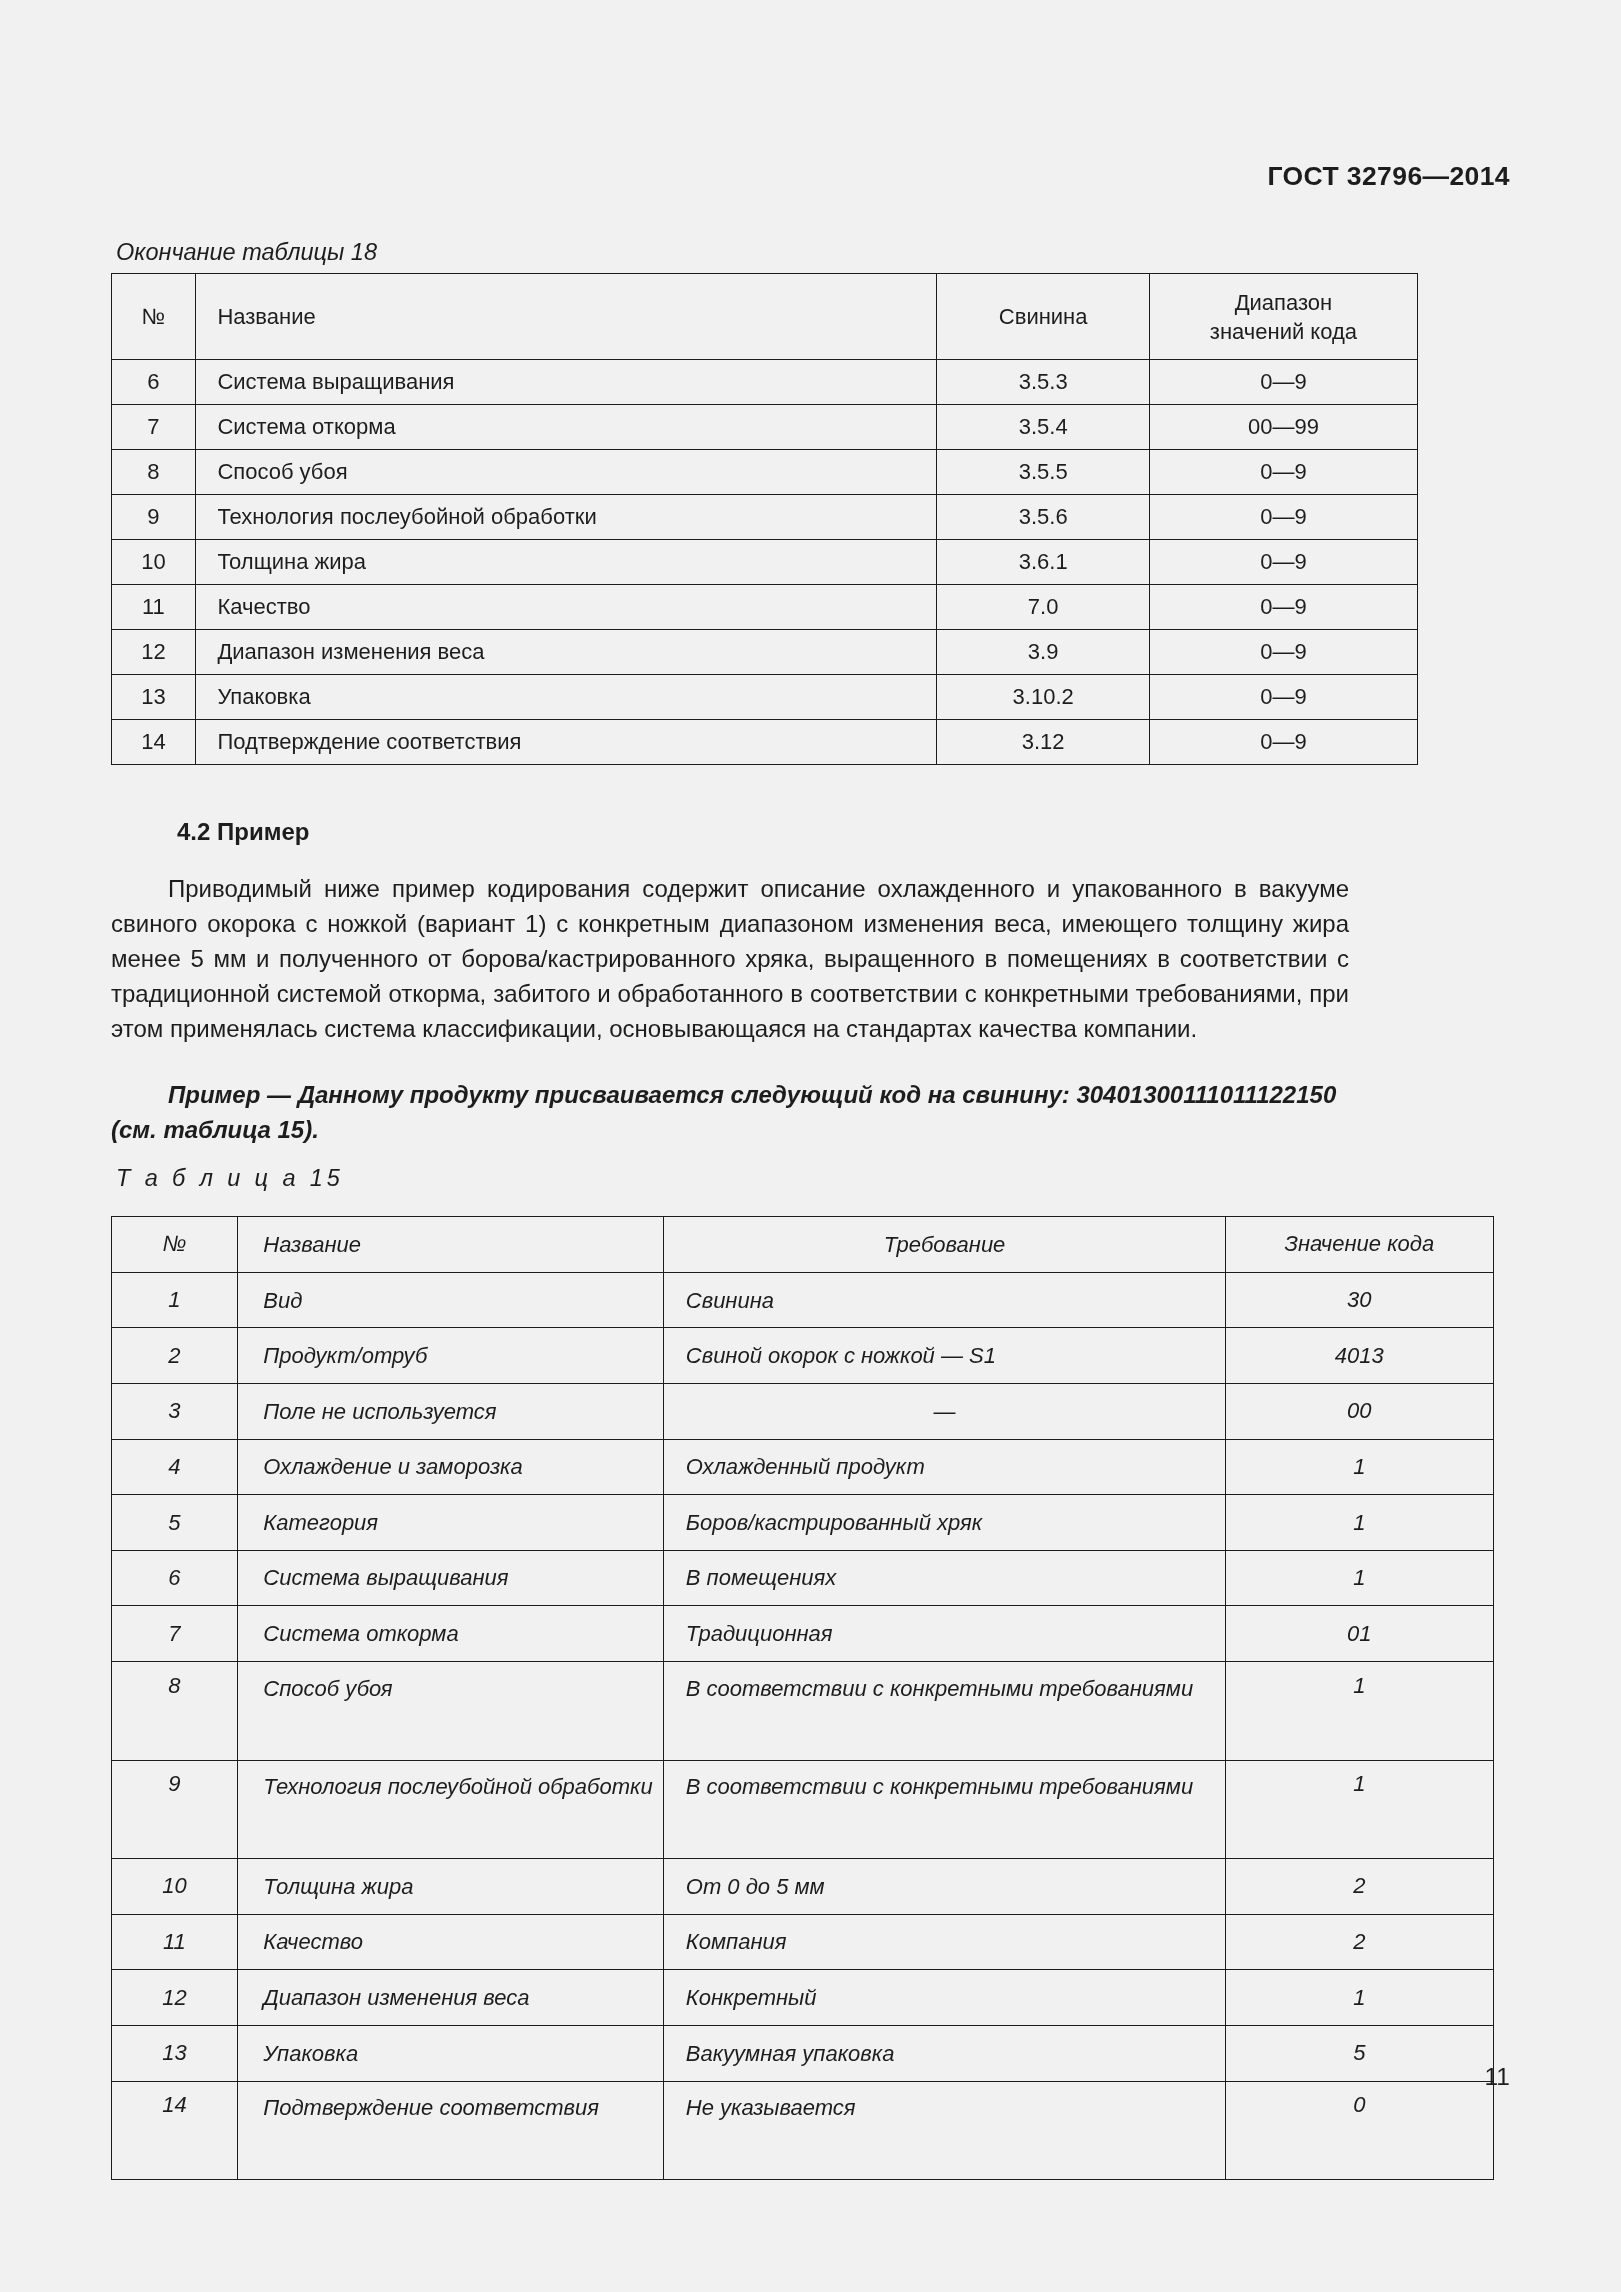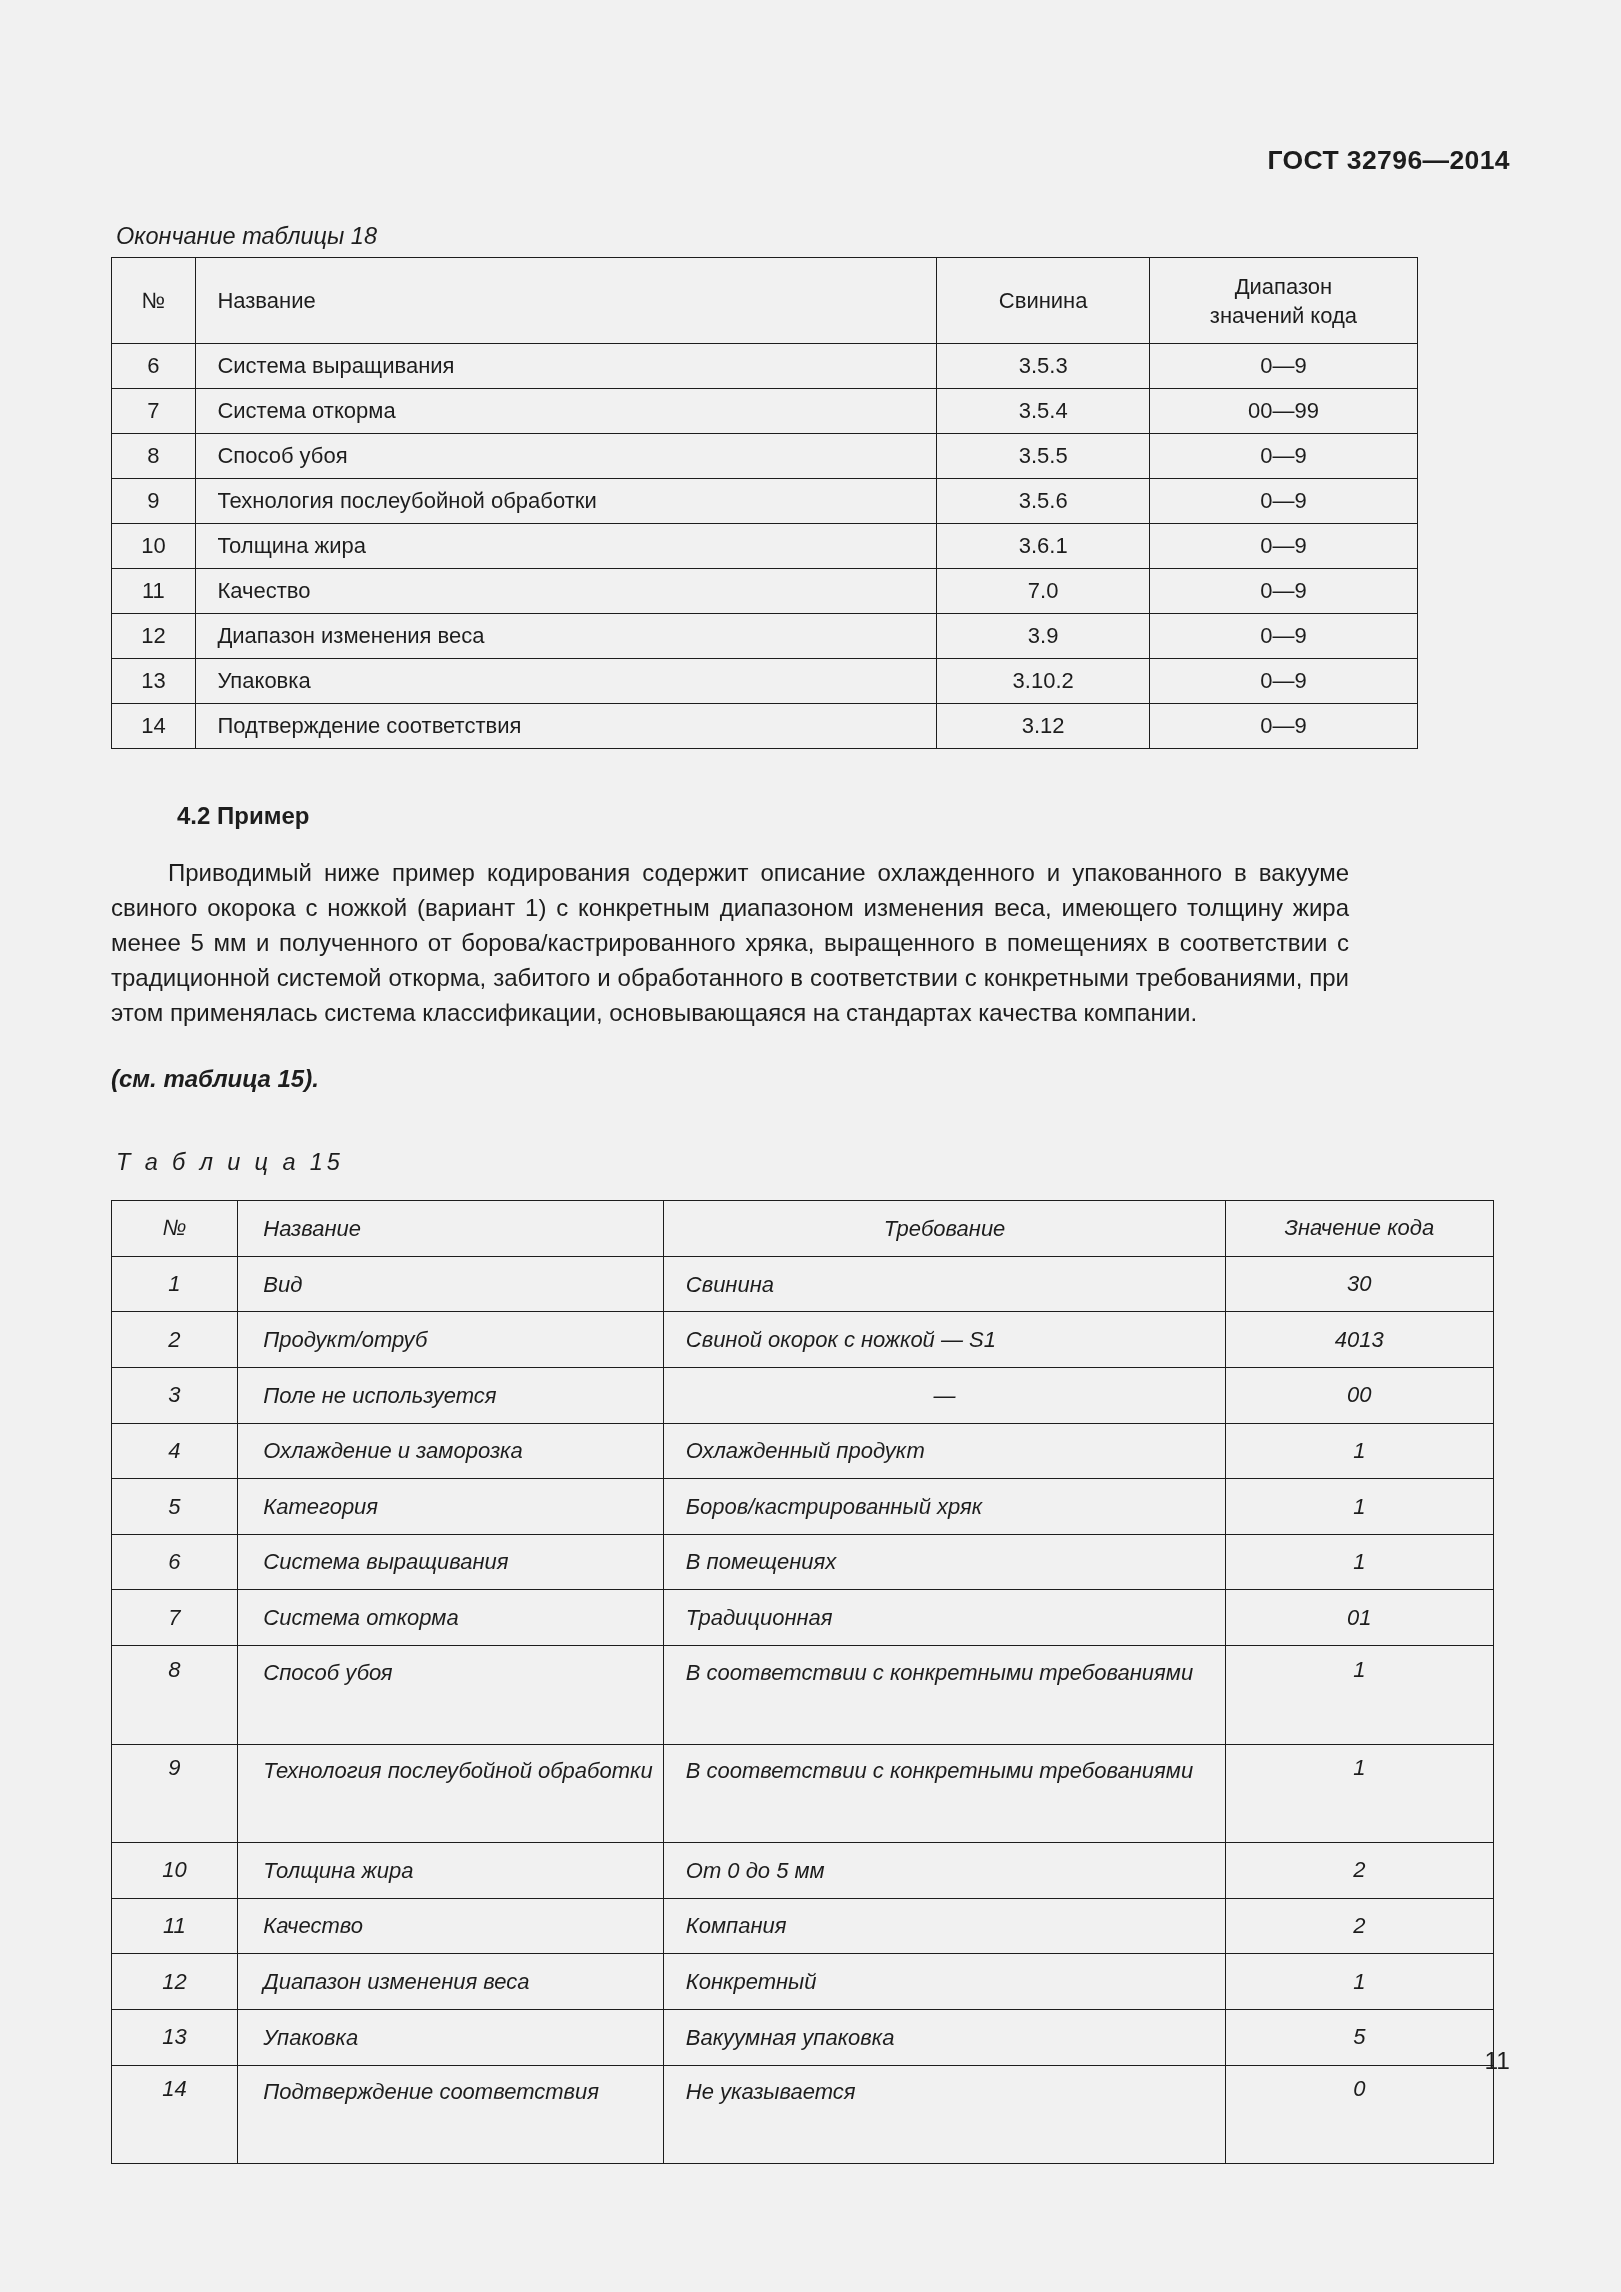--- a/index.html
+++ b/index.html
@@ -13,20 +13,21 @@
     position: relative;
     font-family: "Liberation Sans", sans-serif;
     color: #1d1d1d;
     overflow: hidden;
   }
 
   .page {
     position: absolute;
     inset: 0;
     background: #f1f1f1;
+    margin-top: 16px;
   }
 
   
   .doc-header {
     position: absolute;
     top: 145px;
     right: 111px;
     font-size: 26.5px;
     font-weight: bold;
     letter-spacing: 0.4px;
@@ -227,21 +228,21 @@
           <td class="c-sect">3.12</td>
           <td class="c-range">0—9</td>
         </tr>
       </tbody>
   </table>
 
   <div class="sec-heading">4.2 Пример</div>
 
   <div class="body-par">Приводимый ниже пример кодирования содержит описание охлажденного и упакованного в вакууме свиного окорока с ножкой (вариант 1) с конкретным диапазоном изменения веса, имеющего толщину жира менее 5 мм и полученного от борова/кастрированного хряка, выращенного в помещениях в соответствии с традиционной системой откорма, забитого и обработанного в соответствии с конкретными требованиями, при этом применялась система классификации, основывающаяся на стандартах качества компании.</div>
 
-  <div class="example-note"><div class="tail">(см. таблица 15).</div></div>
+  <div class="example-note"><span>Пример — Данному продукту присваивается следующий код на свинину: 30401300111011122150</span><div class="tail">(см. таблица 15).</div></div>
 
   <div class="caption-t15">Т а б л и ц а  15</div>
 
   <table id="table15">
     <thead>
       <tr>
         <th class="c-num">№</th>
         <th class="c-name">Название</th>
         <th class="c-req" style="text-align:center;padding-left:5.9px;">Требование</th>
         <th class="c-code">Значение кода</th>

